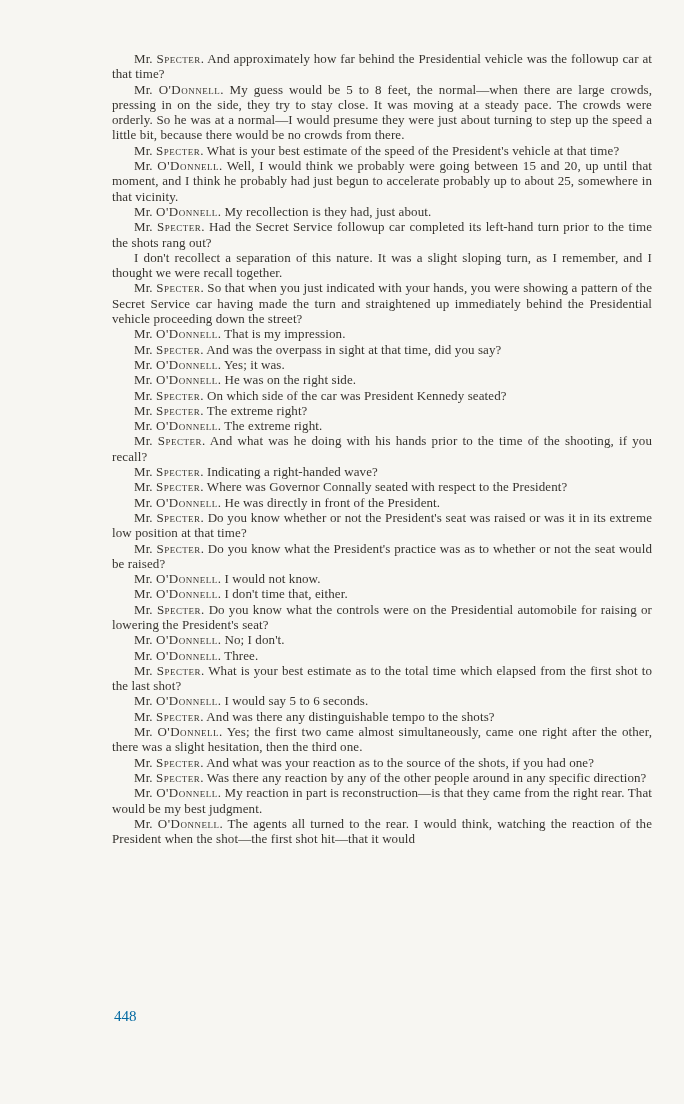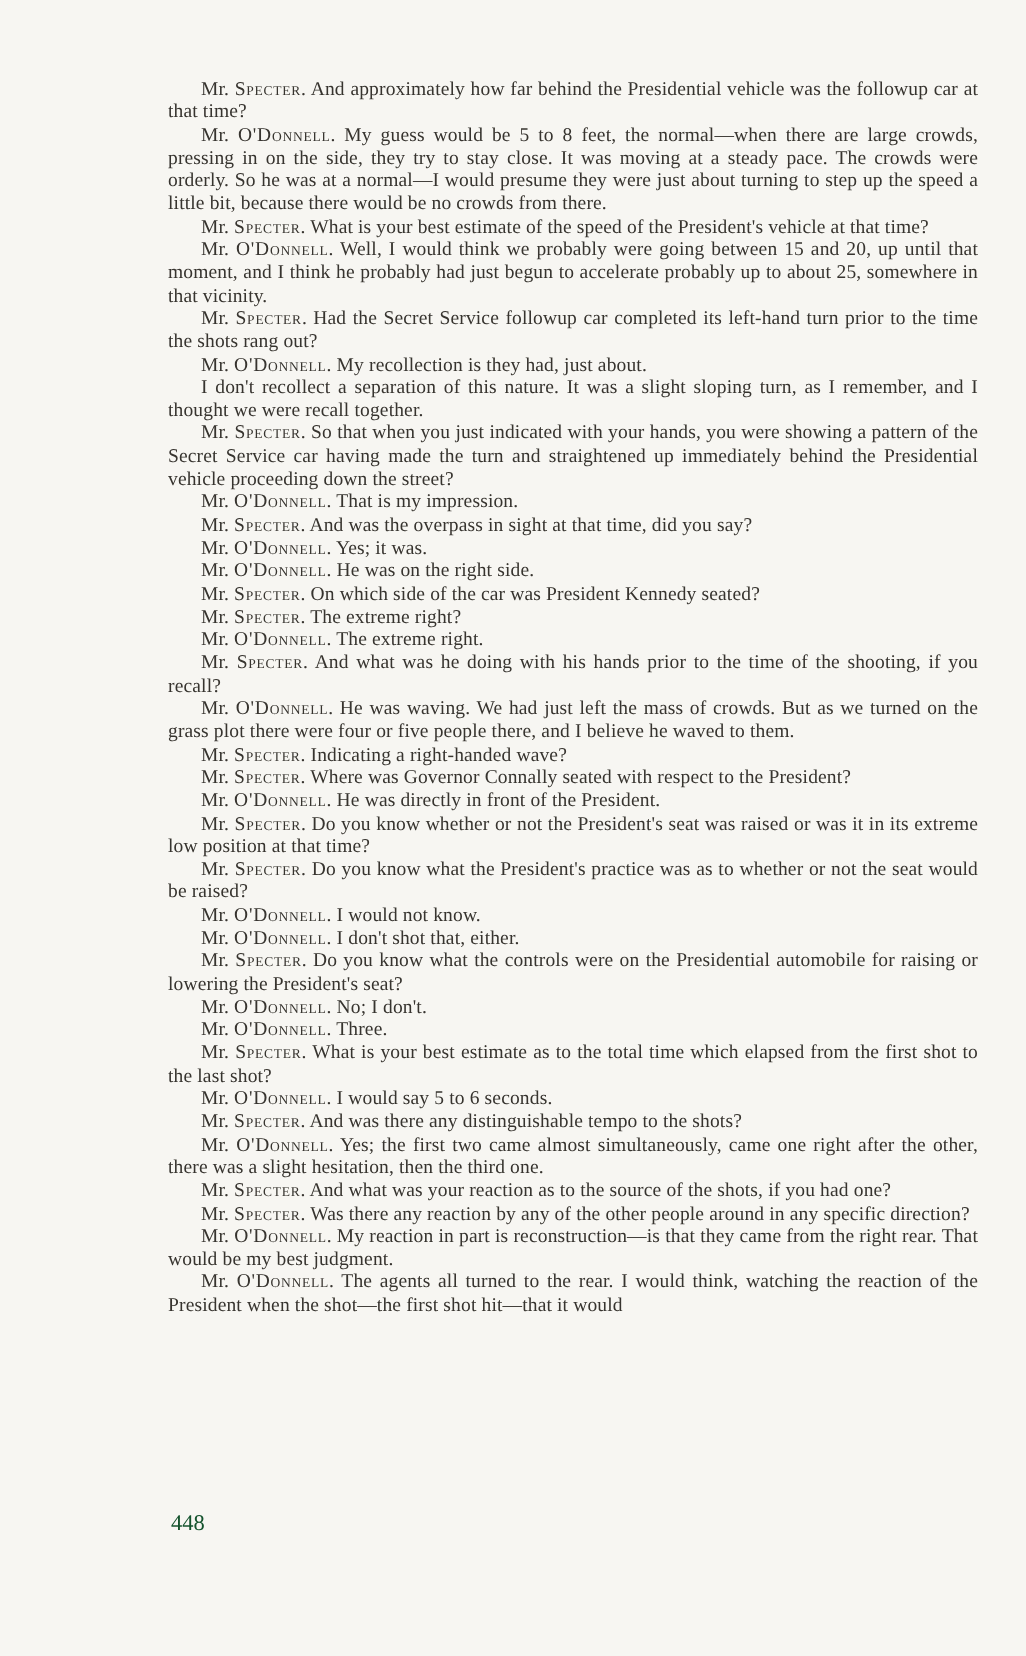--- a/index.html
+++ b/index.html
@@ -36,52 +36,51 @@
   .speaker-name {
     font-variant: small-caps;
     letter-spacing: 0.5px;
   }
   .page-number {
     position: absolute;
     left: 114px;
     top: 1007px;
     font-size: 15px;
     line-height: 18px;
-    color: #14532d;
+    color: #0369a1;
   }
 </style>
 </head>
 <body>
 
 <div class="page">
   <div class="transcript" id="transcript">
       <p><span>Mr. </span><span class="speaker-name">Specter</span>. <span>And approximately how far behind the Presidential vehicle was the followup car at that time?</span></p>
       <p><span>Mr. </span><span class="speaker-name">O'Donnell</span>. <span>My guess would be 5 to 8 feet, the normal—when there are large crowds, pressing in on the side, they try to stay close. It was moving at a steady pace. The crowds were orderly. So he was at a normal—I would presume they were just about turning to step up the speed a little bit, because there would be no crowds from there.</span></p>
       <p><span>Mr. </span><span class="speaker-name">Specter</span>. <span>What is your best estimate of the speed of the President's vehicle at that time?</span></p>
       <p><span>Mr. </span><span class="speaker-name">O'Donnell</span>. <span>Well, I would think we probably were going between 15 and 20, up until that moment, and I think he probably had just begun to accelerate probably up to about 25, somewhere in that vicinity.</span></p>
+      <p><span>Mr. </span><span class="speaker-name">O'Donnell</span>. <span>My recollection is they had, just about.</span></p>
       <p><span>Mr. </span><span class="speaker-name">Specter</span>. <span>Had the Secret Service followup car completed its left-hand turn prior to the time the shots rang out?</span></p>
-      <p><span>Mr. </span><span class="speaker-name">O'Donnell</span>. <span>My recollection is they had, just about.</span></p>
       <p><span>I don't recollect a separation of this nature. It was a slight sloping turn, as I remember, and I thought we were recall together.</span></p>
       <p><span>Mr. </span><span class="speaker-name">Specter</span>. <span>So that when you just indicated with your hands, you were showing a pattern of the Secret Service car having made the turn and straightened up immediately behind the Presidential vehicle proceeding down the street?</span></p>
       <p><span>Mr. </span><span class="speaker-name">O'Donnell</span>. <span>That is my impression.</span></p>
       <p><span>Mr. </span><span class="speaker-name">Specter</span>. <span>And was the overpass in sight at that time, did you say?</span></p>
       <p><span>Mr. </span><span class="speaker-name">O'Donnell</span>. <span>Yes; it was.</span></p>
       <p><span>Mr. </span><span class="speaker-name">O'Donnell</span>. <span>He was on the right side.</span></p>
       <p><span>Mr. </span><span class="speaker-name">Specter</span>. <span>On which side of the car was President Kennedy seated?</span></p>
       <p><span>Mr. </span><span class="speaker-name">Specter</span>. <span>The extreme right?</span></p>
       <p><span>Mr. </span><span class="speaker-name">O'Donnell</span>. <span>The extreme right.</span></p>
       <p><span>Mr. </span><span class="speaker-name">Specter</span>. <span>And what was he doing with his hands prior to the time of the shooting, if you recall?</span></p>
-      <p><span>Mr. </span><span class="speaker-name">O'Donnell</span>. <span>He was waving. We had just left the mass of crowds. But as we turned on the grass plot there were four or five people there, and I believe he waved to them.</span></p>
       <p><span>Mr. </span><span class="speaker-name">Specter</span>. <span>Indicating a right-handed wave?</span></p>
       <p><span>Mr. </span><span class="speaker-name">Specter</span>. <span>Where was Governor Connally seated with respect to the President?</span></p>
       <p><span>Mr. </span><span class="speaker-name">O'Donnell</span>. <span>He was directly in front of the President.</span></p>
       <p><span>Mr. </span><span class="speaker-name">Specter</span>. <span>Do you know whether or not the President's seat was raised or was it in its extreme low position at that time?</span></p>
       <p><span>Mr. </span><span class="speaker-name">Specter</span>. <span>Do you know what the President's practice was as to whether or not the seat would be raised?</span></p>
       <p><span>Mr. </span><span class="speaker-name">O'Donnell</span>. <span>I would not know.</span></p>
-      <p><span>Mr. </span><span class="speaker-name">O'Donnell</span>. <span>I don't shot that, either.</span></p>
+      <p><span>Mr. </span><span class="speaker-name">O'Donnell</span>. <span>I don't time that, either.</span></p>
       <p><span>Mr. </span><span class="speaker-name">Specter</span>. <span>Do you know what the controls were on the Presidential automobile for raising or lowering the President's seat?</span></p>
       <p><span>Mr. </span><span class="speaker-name">O'Donnell</span>. <span>No; I don't.</span></p>
       <p><span>Mr. </span><span class="speaker-name">O'Donnell</span>. <span>Three.</span></p>
       <p><span>Mr. </span><span class="speaker-name">Specter</span>. <span>What is your best estimate as to the total time which elapsed from the first shot to the last shot?</span></p>
       <p><span>Mr. </span><span class="speaker-name">O'Donnell</span>. <span>I would say 5 to 6 seconds.</span></p>
       <p><span>Mr. </span><span class="speaker-name">Specter</span>. <span>And was there any distinguishable tempo to the shots?</span></p>
       <p><span>Mr. </span><span class="speaker-name">O'Donnell</span>. <span>Yes; the first two came almost simultaneously, came one right after the other, there was a slight hesitation, then the third one.</span></p>
       <p><span>Mr. </span><span class="speaker-name">Specter</span>. <span>And what was your reaction as to the source of the shots, if you had one?</span></p>
       <p><span>Mr. </span><span class="speaker-name">Specter</span>. <span>Was there any reaction by any of the other people around in any specific direction?</span></p>
       <p><span>Mr. </span><span class="speaker-name">O'Donnell</span>. <span>My reaction in part is reconstruction—is that they came from the right rear. That would be my best judgment.</span></p>

